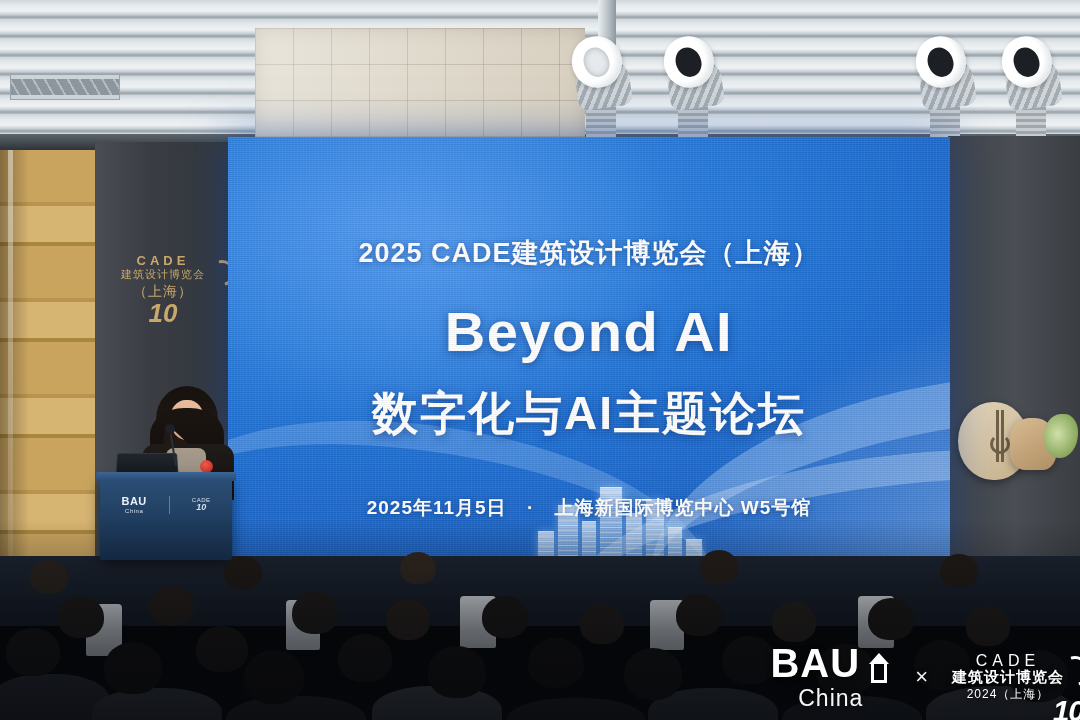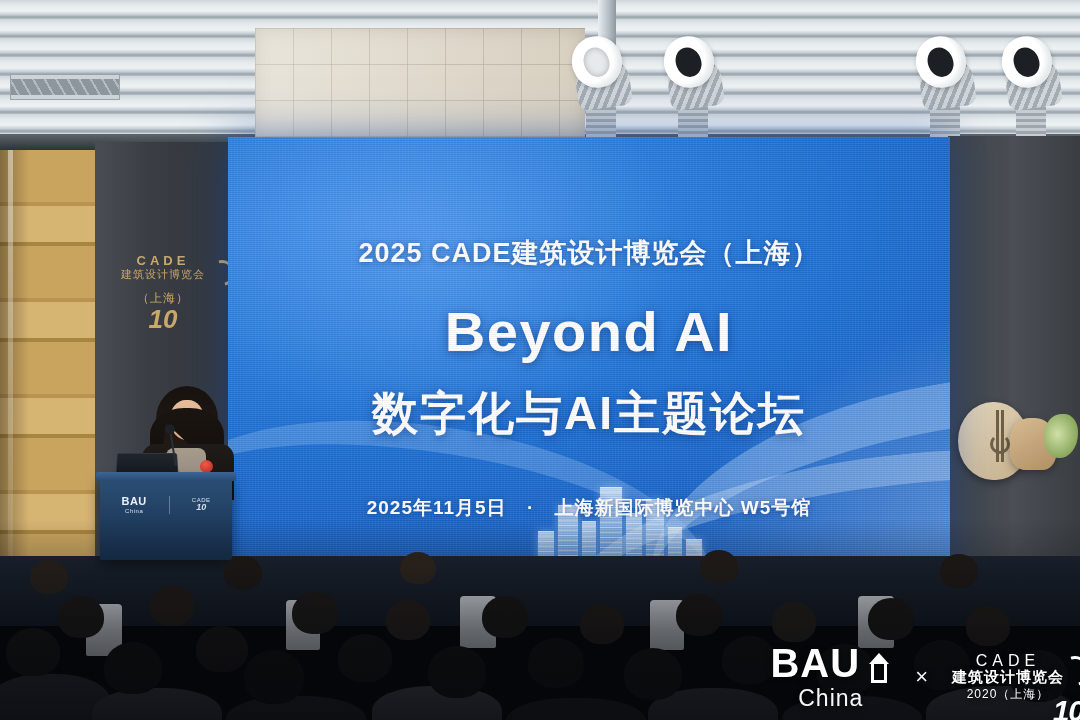--- a/index.html
+++ b/index.html
@@ -92,21 +92,21 @@
   }
   .wall-dark-right{
     position:absolute; left:948px; top:136px; width:132px; height:440px;
     background:linear-gradient(to right,#3e4248,#4b4f55 50%,#3a3e43);
   }
 
   
   .cade-logo{ position:absolute; text-align:center; color:#c9a86a; line-height:1; user-select:none; }
   .cade-logo .cade-word{ font-size:13px; letter-spacing:4px; font-weight:700; }
   .cade-logo .cade-cn{ font-size:11px; letter-spacing:1px; margin-top:2px; }
-  .cade-logo .cade-sh{ font-size:12px; letter-spacing:1px; margin-top:12px; }
+  .cade-logo .cade-sh{ font-size:14px; letter-spacing:1px; margin-top:4px; }
   .cade-logo .cade-ten{ font-size:26px; font-weight:700; margin-top:2px; font-style:italic; }
   .cade-logo .cade-swirl{
     position:absolute; right:-22px; top:6px; width:26px; height:26px;
     border:3px solid #c9a86a; border-left-color:transparent; border-bottom-color:transparent;
     border-radius:50%; transform:rotate(30deg);
   }
 
   
   .screen{
     position:absolute; left:228px; top:137px; width:722px; height:440px;
@@ -508,19 +508,19 @@
           <span class="roof"></span>
           <span class="body"></span>
         </span>
       </div>
       <div class="bau-sub">China</div>
     </div>
     <div class="x-mark">×</div>
     <div class="cade-block">
       <div class="cb-cade">CADE</div>
       <div class="cb-cn">建筑设计博览会</div>
-      <div class="cb-yr">2020（上海）</div>
+      <div class="cb-yr">2024（上海）</div>
       <div class="cb-swirl"></div>
       <div class="cb-ten">10</div>
     </div>
   </div>
 
 </div>
 
 </body></html>

